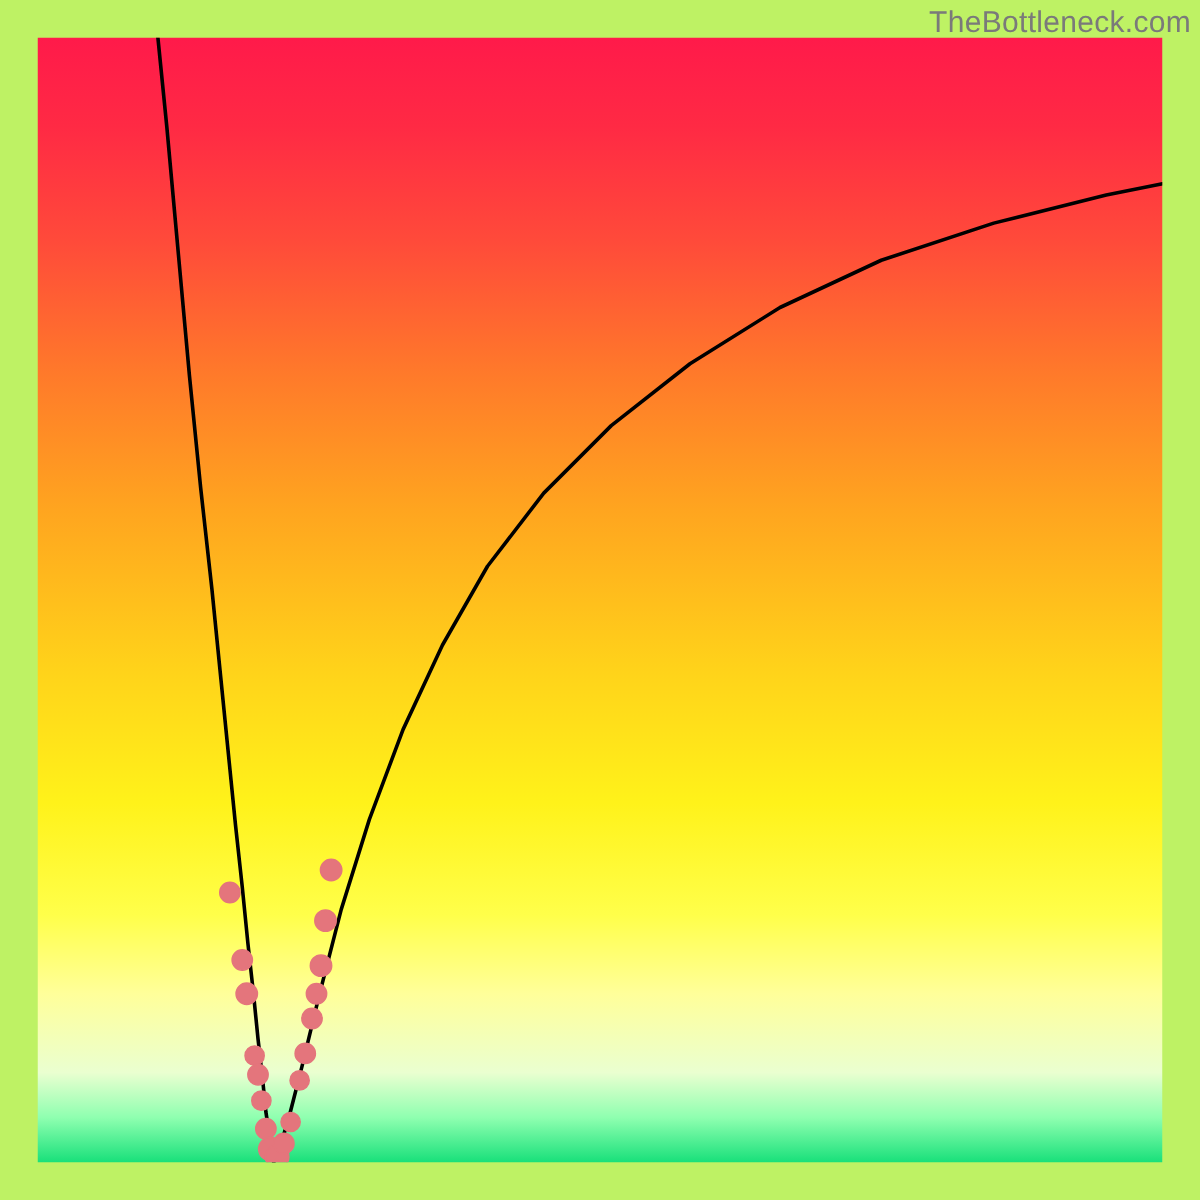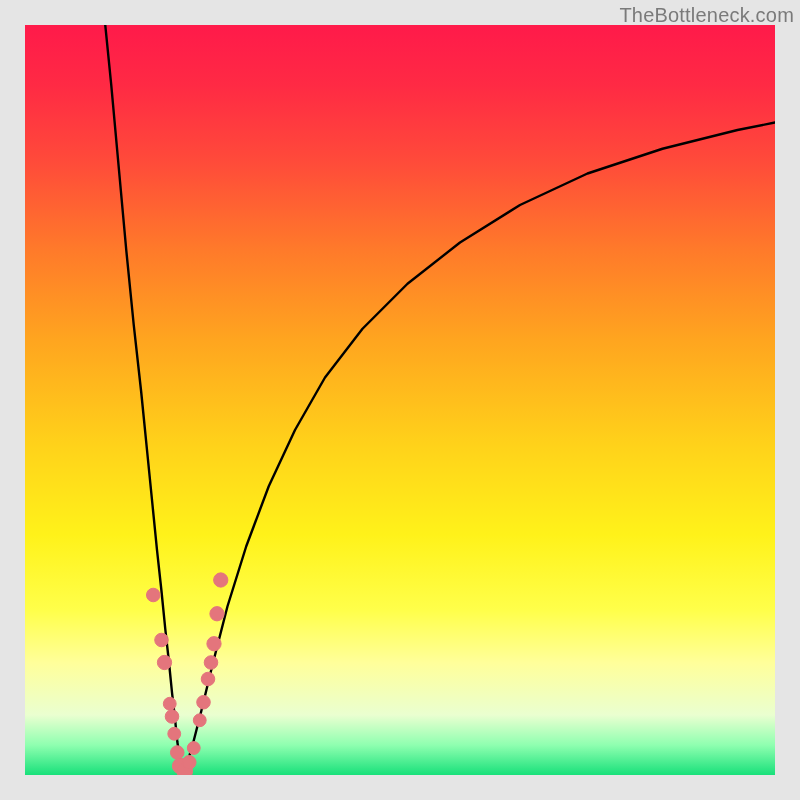--- a/index.html
+++ b/index.html
@@ -6,21 +6,21 @@
     margin: 0;
     padding: 0;
     width: 800px;
     height: 800px;
     overflow: hidden;
     font-family: Arial, Helvetica, sans-serif;
   }
   .frame {
     width: 800px;
     height: 800px;
-    background: #e5e5e5;
+    background: #bef264;
     position: relative;
   }
   .plot-area {
     position: absolute;
     left: 25px;
     top: 25px;
     width: 750px;
     height: 750px;
     overflow: hidden;
   }

